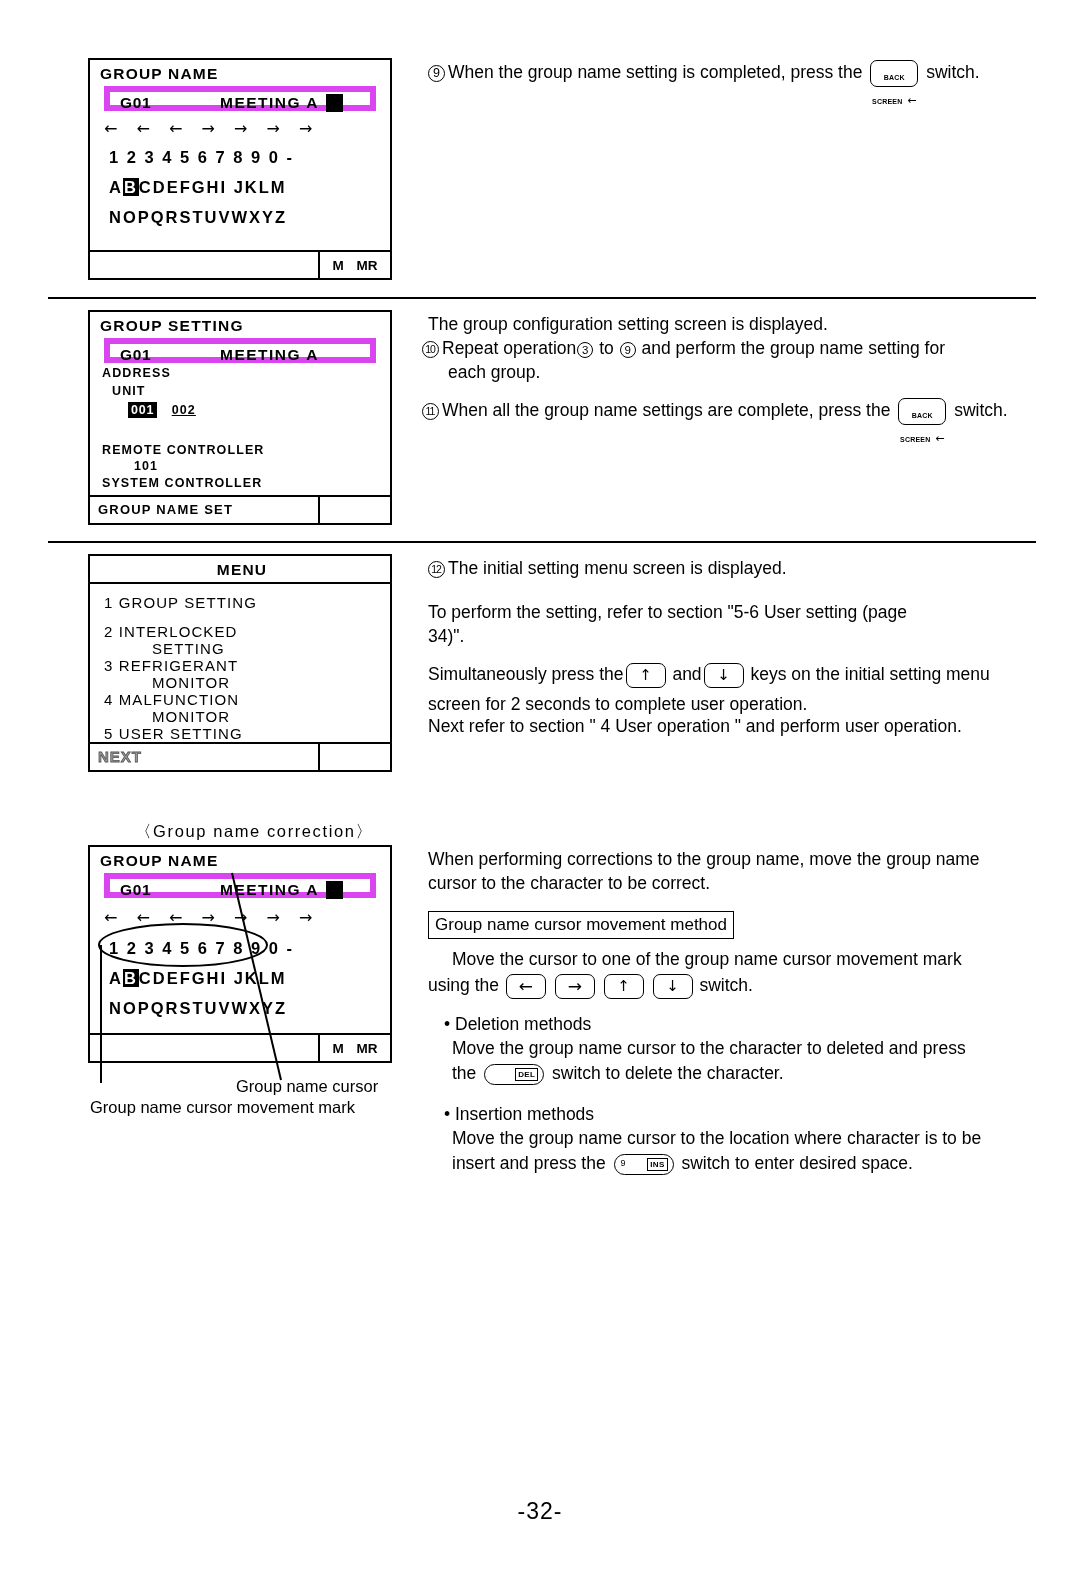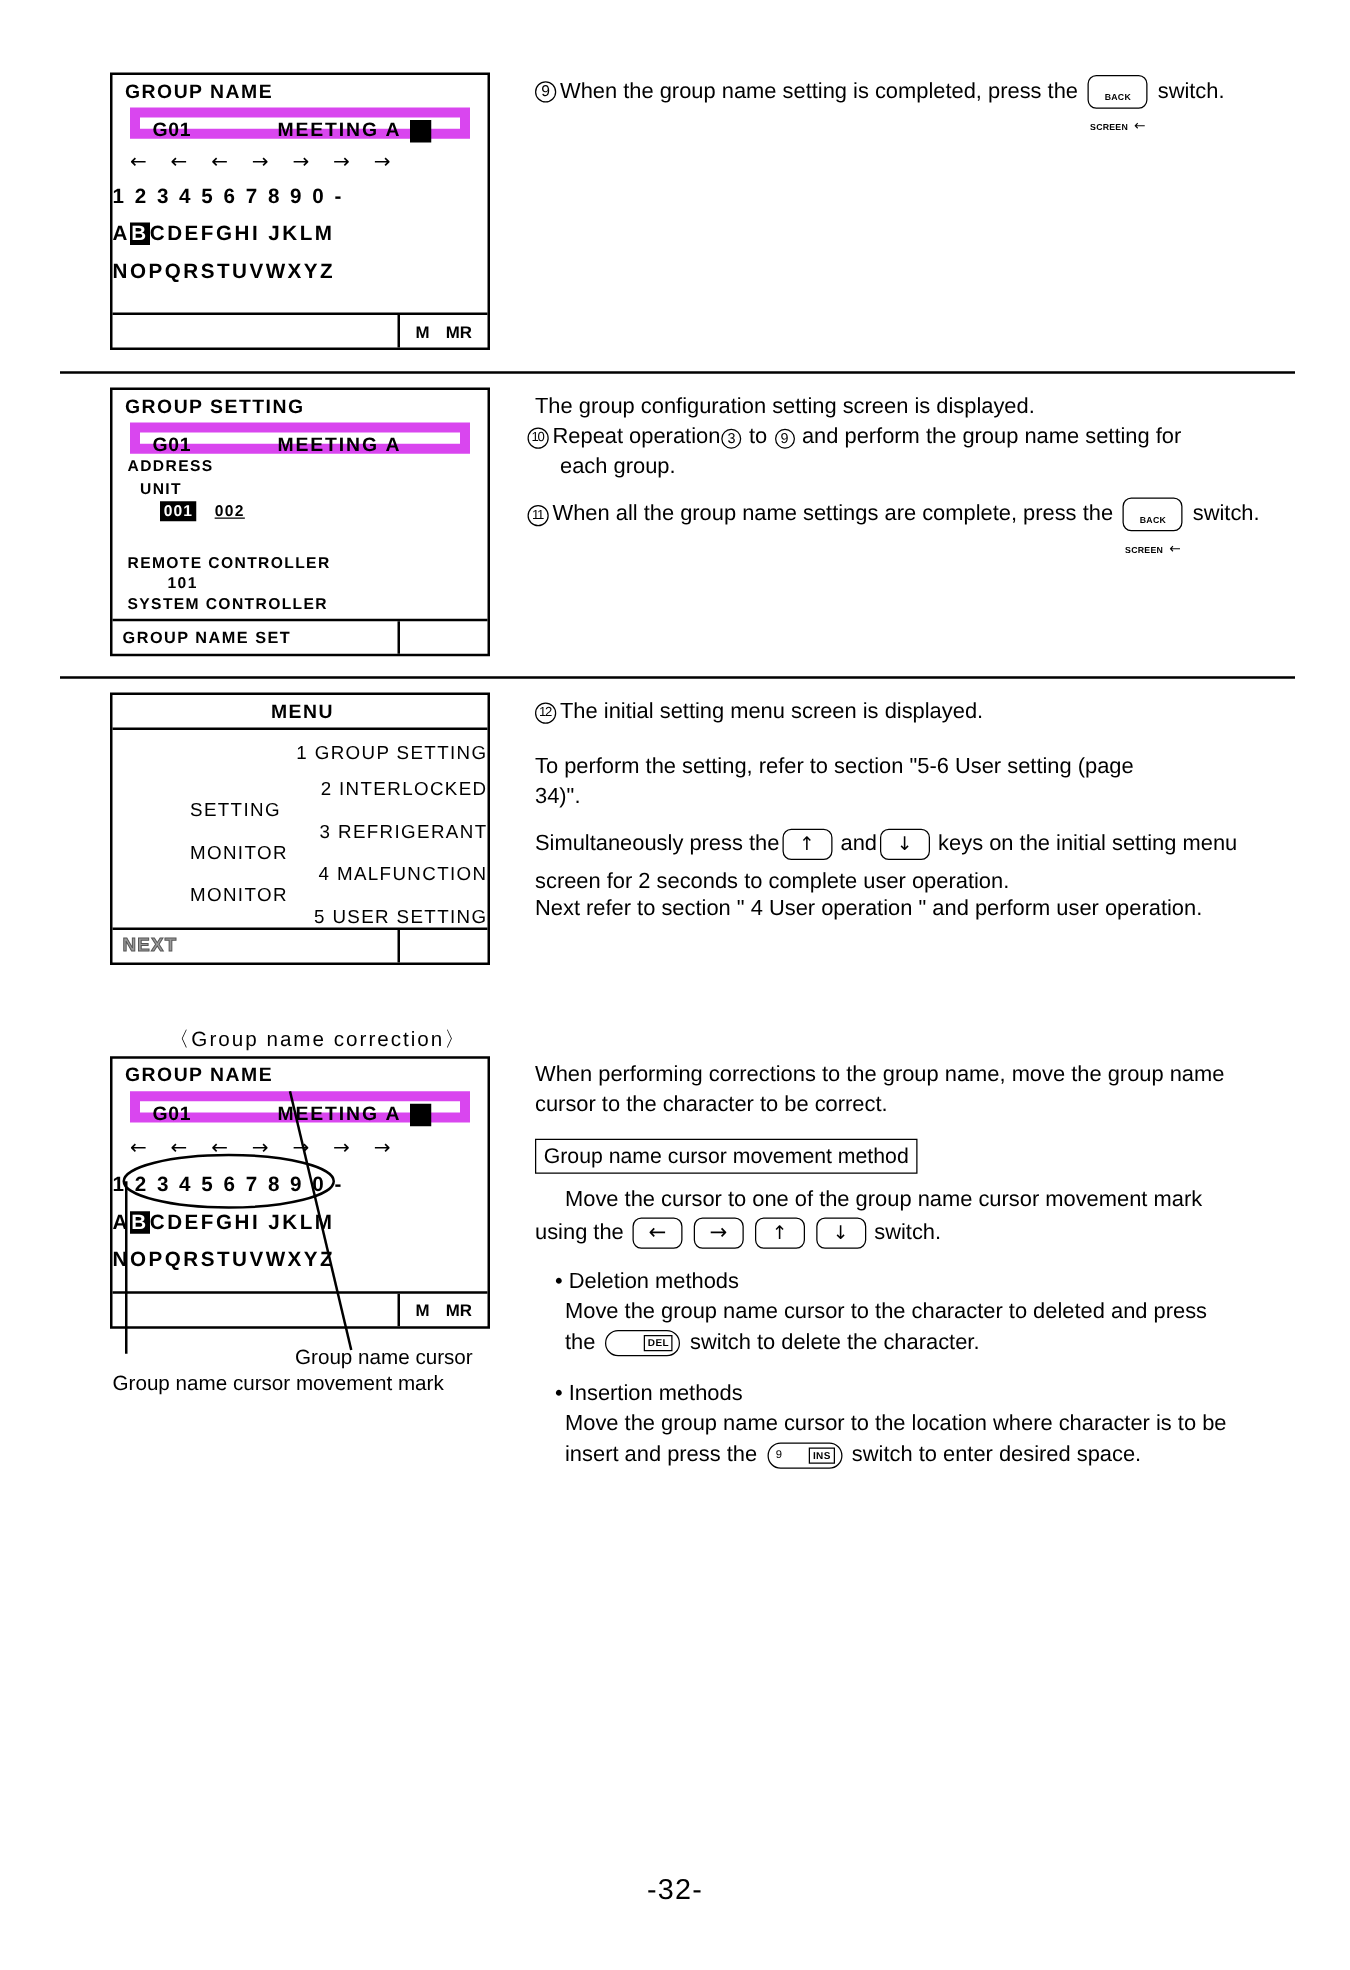--- a/index.html
+++ b/index.html
@@ -35,21 +35,21 @@
     font-family: "Liberation Sans", sans-serif;
   }
   .lcd-title {
     font-size: 15.5px;
     font-weight: bold;
     letter-spacing: 1.2px;
     padding: 5px 0 2px 10px;
   }
   .lcd-title.center { text-align: center; padding-left: 4px; }
   .name-box {
-    border: 8px solid #d946ef;
+    border: 6px solid #d946ef;
     margin: 1px 14px 0 14px;
     height: 25px;
     position: relative;
     text-align: right;
   }
   .name-box .g {
     position: absolute; left: 10px; top: 2px;
     font-size: 15.5px; font-weight: bold; letter-spacing: .6px;
   }
   .name-box .nm {
@@ -64,21 +64,21 @@
     font-size: 16px;
     letter-spacing: 7px;
     padding: 10px 0 0 14px;
     font-family: "DejaVu Sans", sans-serif;
     line-height: 1;
   }
   .charrow {
     font-size: 16.5px;
     font-weight: bold;
     letter-spacing: 2.0px;
-    padding-left: 0;
+    padding-left: 19px;
     margin-top: 11px;
     font-family: "Liberation Sans", sans-serif;
   }
   .charrow .hl {
     background: #000; color: #fff; padding: 0 1px;
   }
   .lcd-foot {
     position: absolute;
     left: 0; right: 0; bottom: 0;
     height: 28px;
@@ -115,21 +115,21 @@
   .inv {
     background: #000; color: #fff;
     padding: 1px 3px; font-weight: bold;
     font-size: 12.5px; letter-spacing: .8px;
   }
 
   
   .menu-item {
     font-size: 15px;
     letter-spacing: 1.1px;
-    text-align: right;
+    padding-left: 14px;
   }
   .menu-sub {
     font-size: 15px;
     letter-spacing: 1.1px;
     padding-left: 62px;
   }
 
   
   .txt {
     position: absolute;

